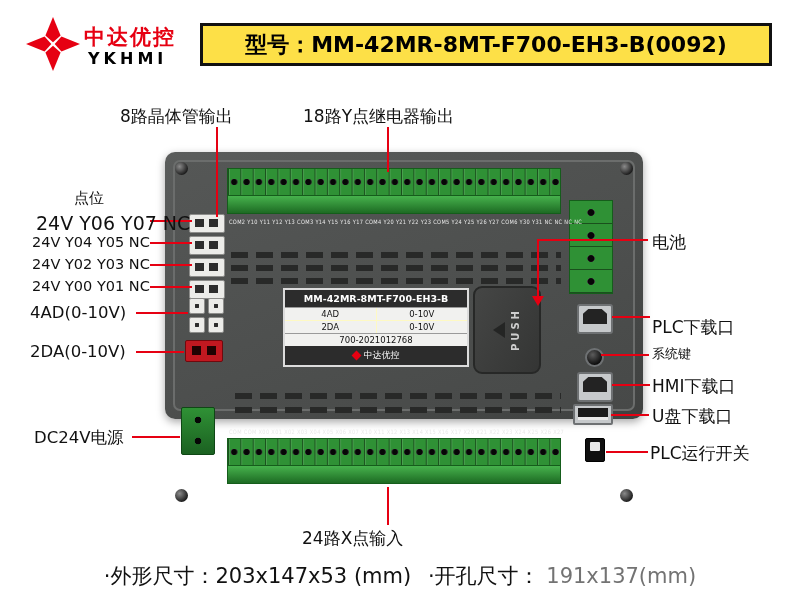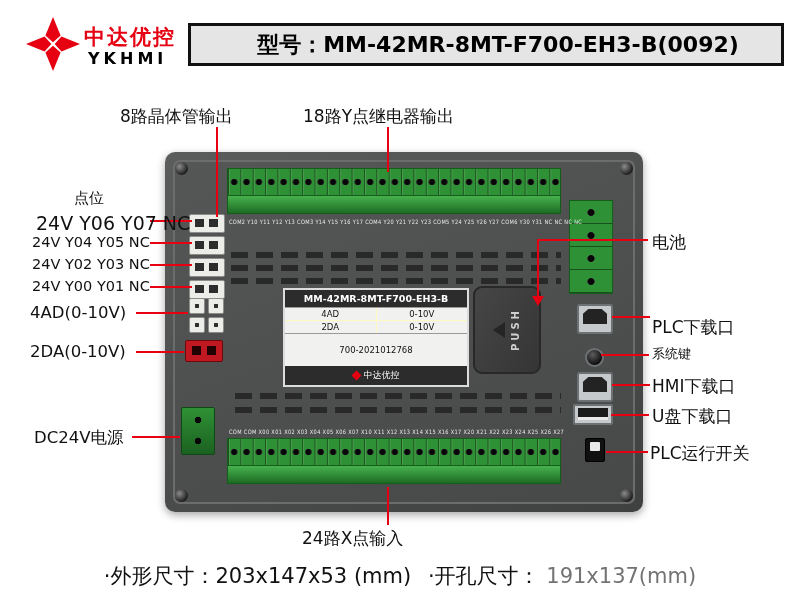--- a/index.html
+++ b/index.html
@@ -3,53 +3,53 @@
 <meta charset="utf-8">
 <style>
   html,body{margin:0;padding:0;}
   body{font-family:"DejaVu Sans","Liberation Sans",sans-serif;}
   .canvas{position:relative;width:800px;height:600px;background:#ffffff;overflow:hidden;}
 
   
   .logo-star{position:absolute;left:26px;top:17px;width:54px;height:54px;}
   .brand-cn{position:absolute;left:84px;top:23px;font-size:21px;font-weight:bold;color:#e60012;letter-spacing:2px;}
   .brand-en{position:absolute;left:88px;top:49px;font-size:16px;font-weight:bold;color:#000000;letter-spacing:4px;}
-  .title-box{position:absolute;left:188px;top:23px;width:566px;height:37px;border:3px solid #111;display:flex;align-items:center;justify-content:center;background:#e5e5e5;padding-left:24px;}
+  .title-box{position:absolute;left:200px;top:23px;width:566px;height:37px;border:3px solid #111;display:flex;align-items:center;justify-content:center;background:#fde047;}
   .title-text{font-size:22px;font-weight:bold;color:#000;white-space:nowrap;}
 
   
   .ann{position:absolute;color:#111;z-index:70;white-space:nowrap;}
   .rl{position:absolute;background:#e60012;z-index:60;}
   .rl.h{height:2px;}
   .rl.v{width:2px;}
   .arrow-down{position:absolute;width:0;height:0;border-left:6px solid transparent;border-right:6px solid transparent;border-top:10px solid #e60012;z-index:60;}
 
   
-  .device{position:absolute;left:165px;top:152px;width:478px;height:360px;background:linear-gradient(155deg,#5b5d5c,#3f4140);border-radius:10px;box-shadow:0 3px 8px rgba(0,0,0,.35);z-index:10;}
+  .device{position:absolute;left:165px;top:152px;width:478px;height:267px;background:linear-gradient(155deg,#5b5d5c,#3f4140);border-radius:10px;box-shadow:0 3px 8px rgba(0,0,0,.35);z-index:10;}
   .face{position:absolute;left:8px;top:8px;right:8px;bottom:8px;border:2px solid #6b6d6c;border-radius:7px;background:linear-gradient(160deg,#555756,#474948);}
   .screw{position:absolute;width:13px;height:13px;border-radius:50%;background:radial-gradient(circle at 35% 35%,#8a8a8a,#1c1c1c 72%);z-index:15;}
 
   .tstrip{position:absolute;z-index:12;}
   .caps{height:26px;background-color:#2f9135;
     background-image:radial-gradient(circle 4.5px at 6.2px 13px,#060606 58%,#3f3f3f 72%,rgba(0,0,0,0) 78%),
       repeating-linear-gradient(90deg,rgba(0,0,0,.45) 0 1px,rgba(255,255,255,.14) 1px 2px,rgba(0,0,0,0) 2px 12.37px);
     background-size:12.37px 100%,12.37px 100%;border:1px solid #155d1b;border-bottom:none;}
   .tbase{height:17px;background:linear-gradient(#47b24d,#1d6b23);border:1px solid #155d1b;}
   .term-labels{position:absolute;color:#e8e8e8;font-size:6px;white-space:nowrap;transform:scaleX(.84);transform-origin:left;z-index:13;letter-spacing:.4px;}
   .vent{position:absolute;height:6px;background:repeating-linear-gradient(90deg,#282928 0 17px,rgba(0,0,0,0) 17px 25px);z-index:11;}
   .vterm{position:absolute;width:42px;background-color:#2f9135;
     background-image:radial-gradient(circle 5px at 21px 11.5px,#060606 58%,#3f3f3f 72%,rgba(0,0,0,0) 78%),
       repeating-linear-gradient(0deg,rgba(0,0,0,.45) 0 1px,rgba(0,0,0,0) 1px 23px);
     background-size:100% 23px,100% 23px;border:1px solid #155d1b;z-index:12;}
 
   .dev-label{position:absolute;left:118px;top:136px;width:182px;background:#2c2c2c;border:2px solid #dcdcdc;z-index:20;}
   .dl-model{color:#fff;font-weight:bold;font-size:9.5px;text-align:center;padding:3px 1px;white-space:nowrap;}
   .dl-table{display:grid;grid-template-columns:1fr 1fr;gap:1px;background:#fef9c3;border-top:1px solid #9a9a9a;}
   .dl-cell{background:#f1f1ef;color:#111;font-size:8.5px;text-align:center;padding:1px 2px;}
-  .dl-serial{background:#f1f1ef;color:#111;font-size:8.5px;text-align:center;padding:11px;border-top:1px solid #9a9a9a;}
+  .dl-serial{background:#f1f1ef;color:#111;font-size:8.5px;text-align:center;padding:1px;border-top:1px solid #9a9a9a;}
   .dl-brand{display:flex;align-items:center;justify-content:center;gap:4px;padding:3px;color:#fff;font-size:9px;}
   .dl-star{width:7px;height:7px;background:#e60012;transform:rotate(45deg);}
 
   .battery{position:absolute;left:308px;top:134px;width:64px;height:84px;background:linear-gradient(120deg,#454645,#343534);border:2px solid #272827;border-radius:9px;z-index:20;display:flex;align-items:center;justify-content:center;gap:5px;}
   .bat-arrow{width:0;height:0;border-top:8px solid transparent;border-bottom:8px solid transparent;border-right:12px solid #242524;}
   .push{writing-mode:vertical-rl;transform:rotate(180deg);color:#cfcfcf;font-size:10px;font-weight:bold;letter-spacing:3px;}
 
   .usb-b{position:absolute;width:32px;height:26px;background:#c6c9cb;border:2px solid #6e7173;border-radius:3px;z-index:20;}
   .usb-b i{display:block;margin:3px 4px;height:15px;background:#232323;clip-path:polygon(22% 0,78% 0,100% 32%,100% 100%,0 100%,0 32%);}
   .round-btn{position:absolute;width:15px;height:15px;border-radius:50%;background:radial-gradient(circle at 38% 32%,#5c5c5c,#0a0a0a 75%);border:2px solid #6e7173;z-index:20;}

